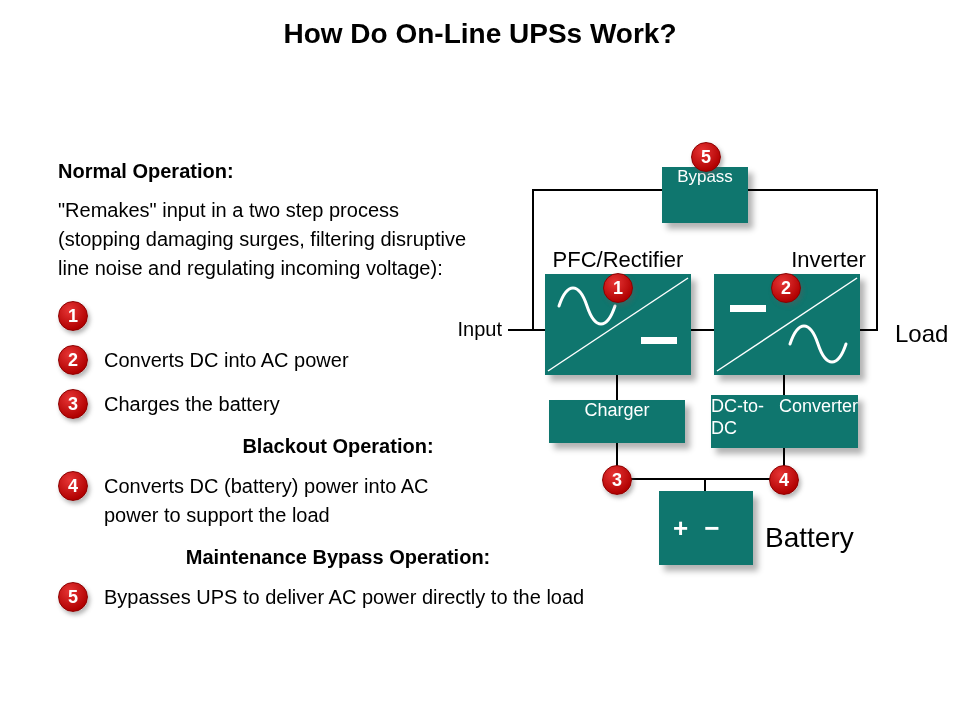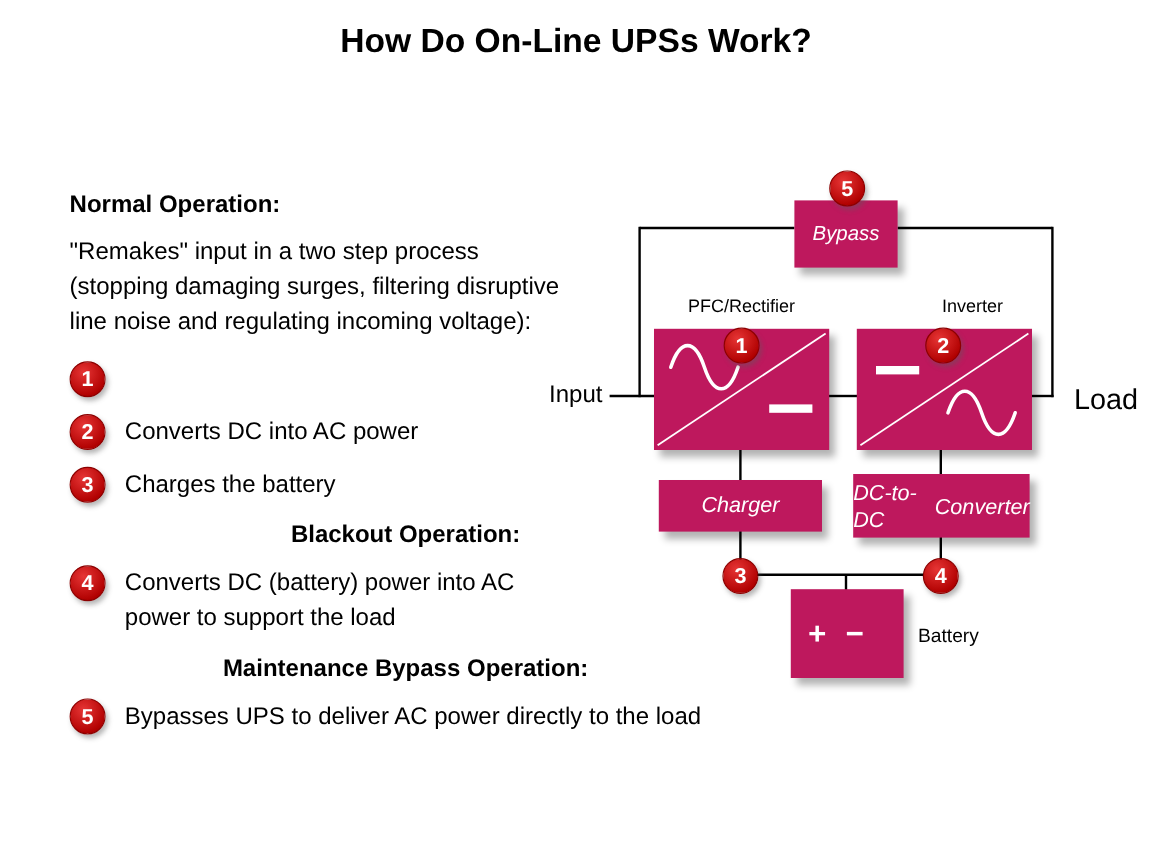--- a/index.html
+++ b/index.html
@@ -25,27 +25,27 @@
     background:radial-gradient(circle at 38% 30%, #e63535, #b00000 75%);
     border:1px solid #8c0000;
     color:#fff; font-weight:bold; font-size:18px;
     display:flex; align-items:center; justify-content:center;
     box-shadow:2px 3px 4px rgba(90,90,90,0.45);
   }
   
   .diagram { position:absolute; inset:0; pointer-events:none; }
   .connectors { position:absolute; left:0; top:0; }
   .gbox {
-    position:absolute; background:#be185d; color:#fff;
-    display:flex; align-items:center; justify-content:center;
-    font-size:18px; box-shadow:5px 6px 6px rgba(0,0,0,0.30);font-style:italic;
+    position:absolute; background:#0f766e; color:#fff;
+    display:flex; align-items:flex-start; justify-content:center;
+    font-size:18px; box-shadow:5px 6px 6px rgba(0,0,0,0.30);
   }
   .gbox.stack { flex-direction:row; line-height:22px; }
   .abs { position:absolute; }
-  .dlabel { position:absolute; font-size:15px; color:#000; }
+  .dlabel { position:absolute; font-size:22px; color:#000; }
   .dlabel.center { text-align:center; }
   .battery-symbols {
     position:absolute; left:0; top:0; right:0; bottom:0;
     display:flex; align-items:center; justify-content:flex-start;
     padding-left:14px; gap:16px; font-size:26px; font-weight:bold; color:#fff;
   }
 </style>
 </head>
 <body>
 
@@ -106,21 +106,21 @@
         <path d="M705,479 V493"></path>
       </g>
     </svg>
 
     <div class="gbox" style="left:662px; top:167px; width:86px; height:56px; font-size:17px;">
       <span>Bypass</span>
     </div>
     <div class="ncircle abs" style="left:691px; top:142px;">5</div>
 
     <div class="dlabel center" style="left:540px; top:247px; width:156px;">PFC/Rectifier</div>
-    <div class="dlabel center" style="left:737px; top:247px; width:147px;">Inverter</div>
+    <div class="dlabel center" style="left:755px; top:247px; width:147px;">Inverter</div>
 
     <div class="gbox" style="left:545px; top:274px; width:146px; height:101px;">
       <svg width="146" height="101" viewBox="0 0 146 101">
         <line x1="3" y1="97" x2="143" y2="4" stroke="#fff" stroke-width="1.5"></line>
         <path d="M14,32 C22,8 34,8 42,32 C50,56 62,56 70,32" stroke="#fff" stroke-width="3" fill="none" stroke-linecap="round"></path>
         <rect x="96" y="63" width="36" height="7" fill="#fff"></rect>
       </svg>
     </div>
     <div class="ncircle abs" style="left:603px; top:273px;">1</div>
 
@@ -147,16 +147,16 @@
 
     <div class="ncircle abs" style="left:602px; top:465px;">3</div>
     <div class="ncircle abs" style="left:769px; top:465px;">4</div>
 
     <div class="gbox" style="left:659px; top:491px; width:94px; height:74px;">
       <div class="battery-symbols">
         <span>+</span>
         <span>−</span>
       </div>
     </div>
-    <div class="dlabel" style="left:765px; top:522px; font-size:16px;">Battery</div>
+    <div class="dlabel" style="left:765px; top:522px; font-size:28px;">Battery</div>
 
   </div>
 </div>
 
 </body></html>

